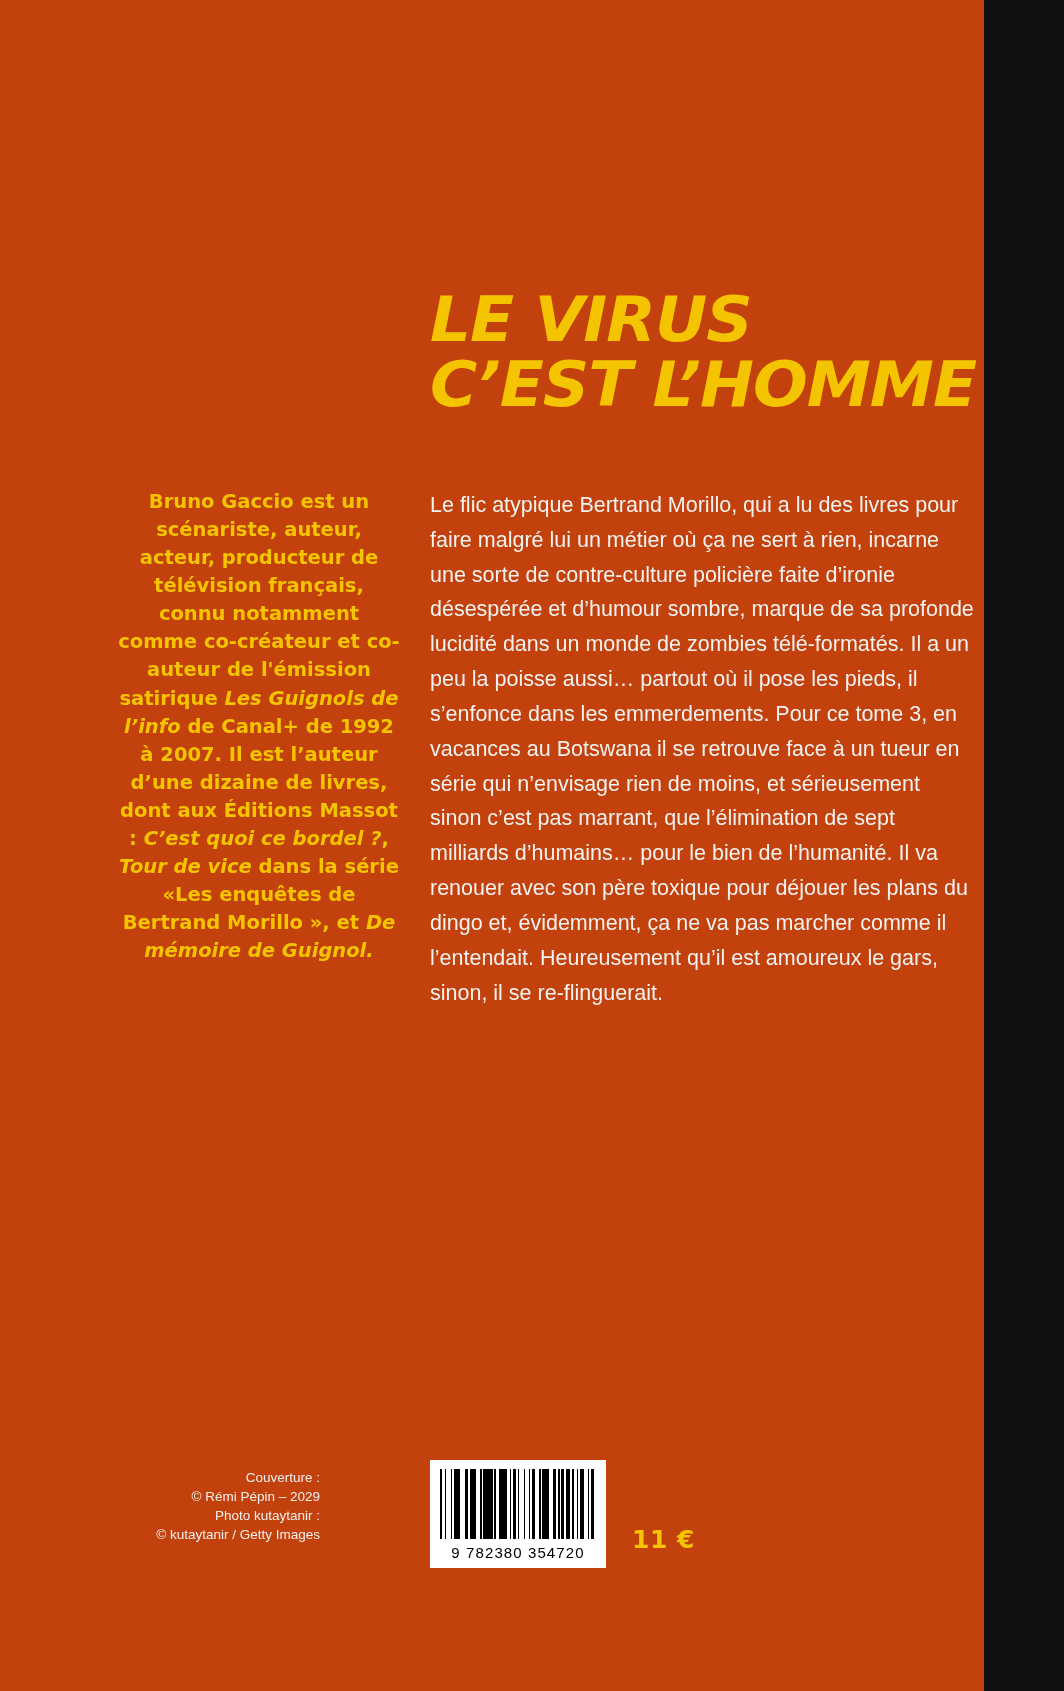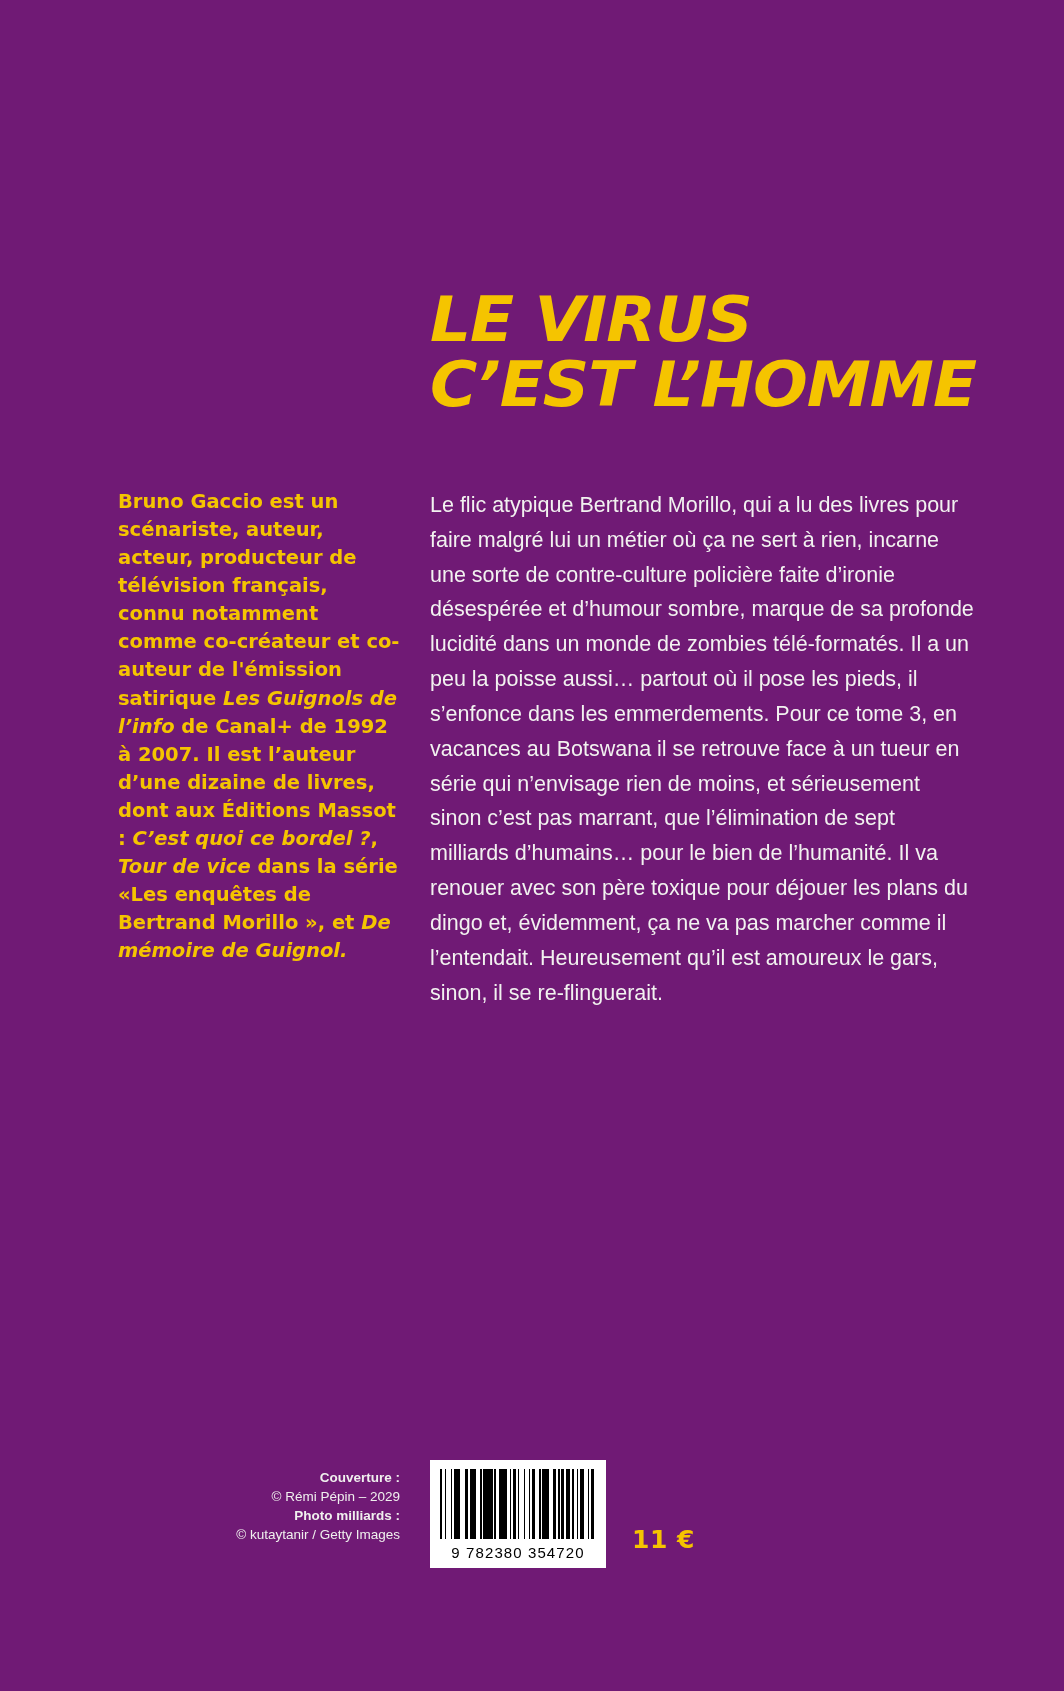--- a/index.html
+++ b/index.html
@@ -2,23 +2,23 @@
 <html><head>
 <meta charset="utf-8">
 <style>
   html, body {
     margin: 0;
     padding: 0;
     background: #111111;
   }
   .page {
     position: relative;
-    width: 1064px;
+    width: 984px;
     height: 1691px;
-    background: #701a75;
+    background: #c2410c;
     overflow: hidden;
     font-family: "Liberation Sans", sans-serif;
   }
 
   
   .title-block {
     position: absolute;
     left: 430px;
     top: 290px;
     width: 580px;
@@ -38,21 +38,21 @@
   .title-line.l2 {
     margin-top: 4px;
   }
 
   
   .bio {
     position: absolute;
     left: 118px;
     top: 488px;
     width: 282px;
-    text-align: left;
+    text-align: center;
     color: #F5C400;
     font-family: "DejaVu Sans", sans-serif;
     font-weight: bold;
     font-size: 19.5px;
     line-height: 1.44;
   }
   .bio .it {
     font-style: italic;
   }
 
@@ -76,21 +76,21 @@
     right: 664px;
     top: 1468px;
     width: 230px;
     text-align: right;
     color: #F0F0EE;
     font-family: "Liberation Sans", sans-serif;
     font-size: 13.5px;
     line-height: 1.42;
   }
   .credits .lbl {
-    font-weight: bold;
+    font-weight: normal;
   }
 
   .barcode-wrap {
     position: absolute;
     left: 430px;
     top: 1460px;
     width: 176px;
     height: 108px;
     background: #FFFFFF;
     padding: 12px;
@@ -144,21 +144,21 @@
     <div class="title-line l2">C’EST L’HOMME</div>
   </div>
 
   <div class="bio"><b>Bruno Gaccio</b> est un scénariste, auteur, acteur, producteur de télévision français, connu notamment comme co-créateur et co-auteur de l'émission satirique <span class="it">Les Guignols de l’info</span> de Canal+ de 1992 à 2007. Il est l’auteur d’une dizaine de livres, dont aux Éditions Massot : <span class="it">C’est quoi ce bordel ?</span>, <span class="it">Tour de vice</span> dans la série «Les enquêtes de Bertrand Morillo  », et <span class="it">De mémoire de Guignol.</span></div>
 
   <div class="blurb">Le flic atypique Bertrand Morillo, qui a lu des livres pour faire malgré lui un métier où ça ne sert à rien, incarne une sorte de contre-culture policière faite d’ironie désespérée et d’humour sombre, marque de sa profonde lucidité dans un monde de zombies télé-formatés. Il a un peu la poisse aussi… partout où il pose les pieds, il s’enfonce dans les emmerdements. Pour ce tome 3, en vacances au Botswana il se retrouve face à un tueur en série qui n’envisage rien de moins, et sérieusement sinon c’est pas marrant, que l’élimination de sept milliards d’humains… pour le bien de l’humanité. Il va renouer avec son père toxique pour déjouer les plans du dingo et, évidemment, ça ne va pas marcher comme il l’entendait. Heureusement qu’il est amoureux le gars, sinon, il se re-flinguerait.</div>
 
   <div class="credits">
     <div class="lbl">Couverture :</div>
     <div>© Rémi Pépin – 2029</div>
-    <div class="lbl">Photo milliards :</div>
+    <div class="lbl">Photo kutaytanir :</div>
     <div>© kutaytanir / Getty Images</div>
   </div>
 
   <div class="barcode-wrap">
     <div class="bars" id="bars">
         <i style="width: 1%;"></i>
         <i style="width: 2%; background: transparent;"></i>
         <i style="width: 1%;"></i>
         <i style="width: 3%; background: transparent;"></i>
         <i style="width: 1%;"></i>

